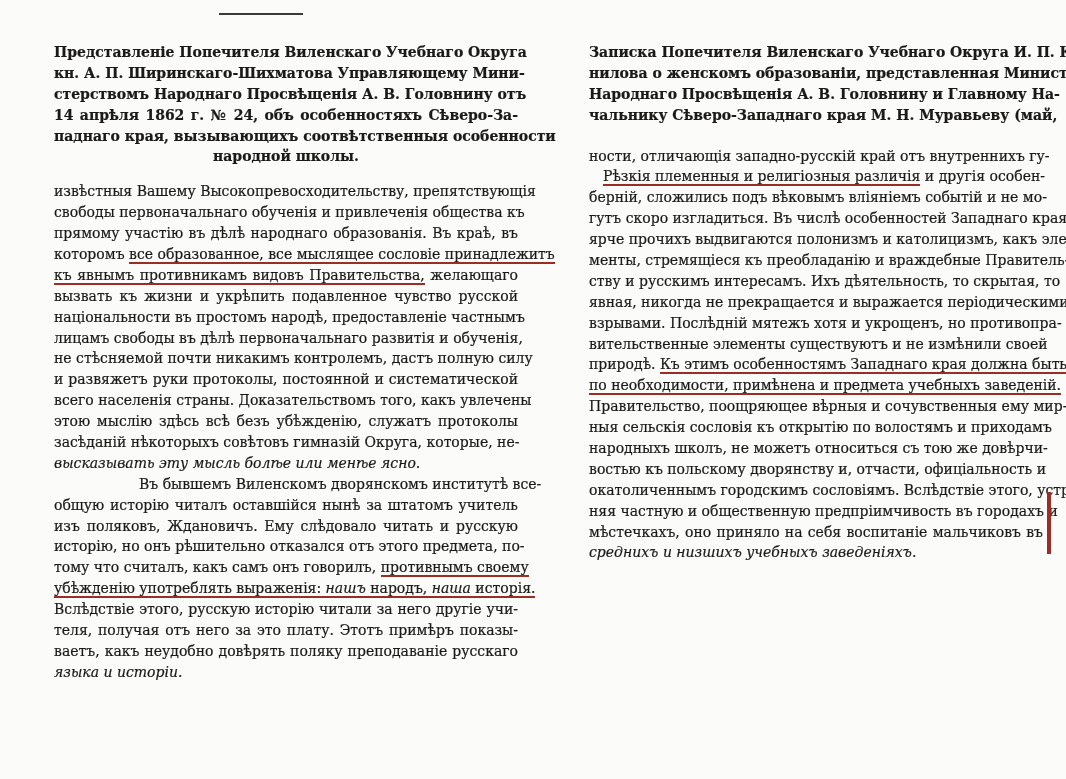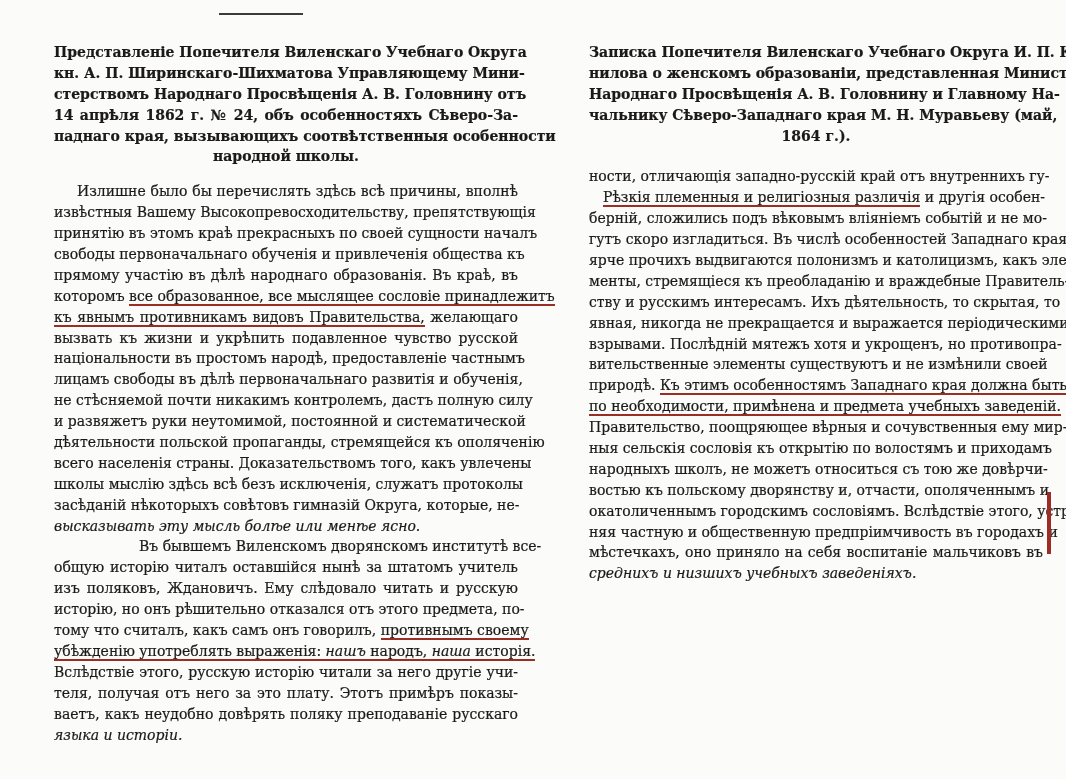--- a/index.html
+++ b/index.html
@@ -52,35 +52,32 @@
 <div class="column" id="col-left">
     <div class="heading">
       <div class="line"><span>Представленіе Попечителя Виленскаго Учебнаго Округа</span></div>
       <div class="line"><span>кн. А. П. Ширинскаго-Шихматова Управляющему Мини-</span></div>
       <div class="line"><span>стерствомъ Народнаго Просвѣщенія А. В. Головнину отъ</span></div>
       <div class="line"><span>14 апрѣля 1862 г. № 24, объ особенностяхъ Сѣверо-За-</span></div>
       <div class="line"><span>паднаго края, вызывающихъ соотвѣтственныя особенности</span></div>
       <div class="line center"><span>народной школы.</span></div>
     </div>
     <div class="para" style="margin-top: 14px;">
-      <div class="line" style="padding-left: 23px;"><span>Излишне было бы перечислять здѣсь всѣ причины, вполнѣ</span></div>
       <div class="line"><span>извѣстныя Вашему Высокопревосходительству, препятствующія</span></div>
-      <div class="line"><span>принятію въ этомъ краѣ прекрасныхъ по своей сущности началъ</span></div>
       <div class="line"><span>свободы первоначальнаго обученія и привлеченія общества къ</span></div>
       <div class="line"><span>прямому участію въ дѣлѣ народнаго образованія. Въ краѣ, въ</span></div>
       <div class="line"><span>которомъ </span><span class="u">все образованное, все мыслящее сословіе принадлежитъ</span></div>
       <div class="line"><span class="u">къ явнымъ противникамъ видовъ Правительства,</span><span> желающаго</span></div>
       <div class="line"><span>вызвать къ жизни и укрѣпить подавленное чувство русской</span></div>
       <div class="line"><span>національности въ простомъ народѣ, предоставленіе частнымъ</span></div>
       <div class="line"><span>лицамъ свободы въ дѣлѣ первоначальнаго развитія и обученія,</span></div>
       <div class="line"><span>не стѣсняемой почти никакимъ контролемъ, дастъ полную силу</span></div>
-      <div class="line"><span>и развяжетъ руки неутомимой, постоянной и систематической</span></div>
-      <div class="line"><span>дѣятельности польской пропаганды, стремящейся къ ополяченію</span></div>
+      <div class="line"><span>и развяжетъ руки протоколы, постоянной и систематической</span></div>
       <div class="line"><span>всего населенія страны. Доказательствомъ того, какъ увлечены</span></div>
-      <div class="line"><span>школы мыслію здѣсь всѣ безъ исключенія, служатъ протоколы</span></div>
+      <div class="line"><span>этою мыслію здѣсь всѣ безъ убѣжденію, служатъ протоколы</span></div>
       <div class="line"><span>засѣданій нѣкоторыхъ совѣтовъ гимназій Округа, которые, не-</span></div>
       <div class="line left"><span>высказывать эту мысль болѣе или менѣе ясно.</span></div>
     </div>
     <div class="para">
       <div class="line" style="padding-left: 85px;"><span>Въ бывшемъ Виленскомъ дворянскомъ институтѣ все-</span></div>
       <div class="line"><span>общую исторію читалъ оставшійся нынѣ за штатомъ учитель</span></div>
       <div class="line"><span>изъ поляковъ, Ждановичъ. Ему слѣдовало читать и русскую</span></div>
       <div class="line"><span>исторію, но онъ рѣшительно отказался отъ этого предмета, по-</span></div>
       <div class="line"><span>тому что считалъ, какъ самъ онъ говорилъ, </span><span class="u">противнымъ своему</span></div>
       <div class="line"><span class="u">убѣжденію употреблять выраженія: </span><span class="u i">нашъ</span><span class="u"> народъ, </span><span class="u i">наша</span><span class="u"> исторія.</span></div>
@@ -89,39 +86,38 @@
       <div class="line"><span>ваетъ, какъ неудобно довѣрять поляку преподаваніе русскаго</span></div>
       <div class="line left"><span>языка и исторіи.</span></div>
     </div>
   </div>
 <div class="column" id="col-right">
     <div class="heading">
       <div class="line"><span>Записка Попечителя Виленскаго Учебнаго Округа И. П. Кор-</span></div>
       <div class="line"><span>нилова о женскомъ образованіи, представленная Министру</span></div>
       <div class="line"><span>Народнаго Просвѣщенія А. В. Головнину и Главному На-</span></div>
       <div class="line"><span>чальнику Сѣверо-Западнаго края М. Н. Муравьеву (май,</span></div>
-      <div class="line center"><span>1864 г.).</span></div>
     </div>
     <div class="para" style="margin-top: 20px;">
       <div class="line"><span>ности, отличающія западно-русскій край отъ внутреннихъ гу-</span></div>
       <div class="line" style="padding-left: 14px;"><span class="u">Рѣзкія племенныя и религіозныя различія</span><span> и другія особен-</span></div>
       <div class="line"><span>берній, сложились подъ вѣковымъ вліяніемъ событій и не мо-</span></div>
       <div class="line"><span>гутъ скоро изгладиться. Въ числѣ особенностей Западнаго края</span></div>
       <div class="line"><span>ярче прочихъ выдвигаются полонизмъ и католицизмъ, какъ эле-</span></div>
       <div class="line"><span>менты, стремящіеся къ преобладанію и враждебные Правитель-</span></div>
       <div class="line"><span>ству и русскимъ интересамъ. Ихъ дѣятельность, то скрытая, то</span></div>
       <div class="line"><span>явная, никогда не прекращается и выражается періодическими</span></div>
       <div class="line"><span>взрывами. Послѣдній мятежъ хотя и укрощенъ, но противопра-</span></div>
       <div class="line"><span>вительственные элементы существуютъ и не измѣнили своей</span></div>
       <div class="line"><span>природѣ. </span><span class="u">Къ этимъ особенностямъ Западнаго края должна быть,</span></div>
       <div class="line"><span class="u">по необходимости, примѣнена и предмета учебныхъ заведеній.</span></div>
       <div class="line"><span>Правительство, поощряющее вѣрныя и сочувственныя ему мир-</span></div>
       <div class="line"><span>ныя сельскія сословія къ открытію по волостямъ и приходамъ</span></div>
       <div class="line"><span>народныхъ школъ, не можетъ относиться съ тою же довѣрчи-</span></div>
-      <div class="line"><span>востью къ польскому дворянству и, отчасти, ополяченнымъ и</span></div>
+      <div class="line"><span>востью къ польскому дворянству и, отчасти, офиціальность и</span></div>
       <div class="line"><span>окатоличеннымъ городскимъ сословіямъ. Вслѣдствіе этого, устра-</span></div>
       <div class="line"><span>няя частную и общественную предпріимчивость въ городахъ и</span></div>
       <div class="line"><span>мѣстечкахъ, оно приняло на себя воспитаніе мальчиковъ въ</span></div>
       <div class="line left"><span>среднихъ и низшихъ учебныхъ заведеніяхъ.</span></div>
     </div>
   </div>
 
 <div class="margin-stroke"></div>
 
 </body></html>

